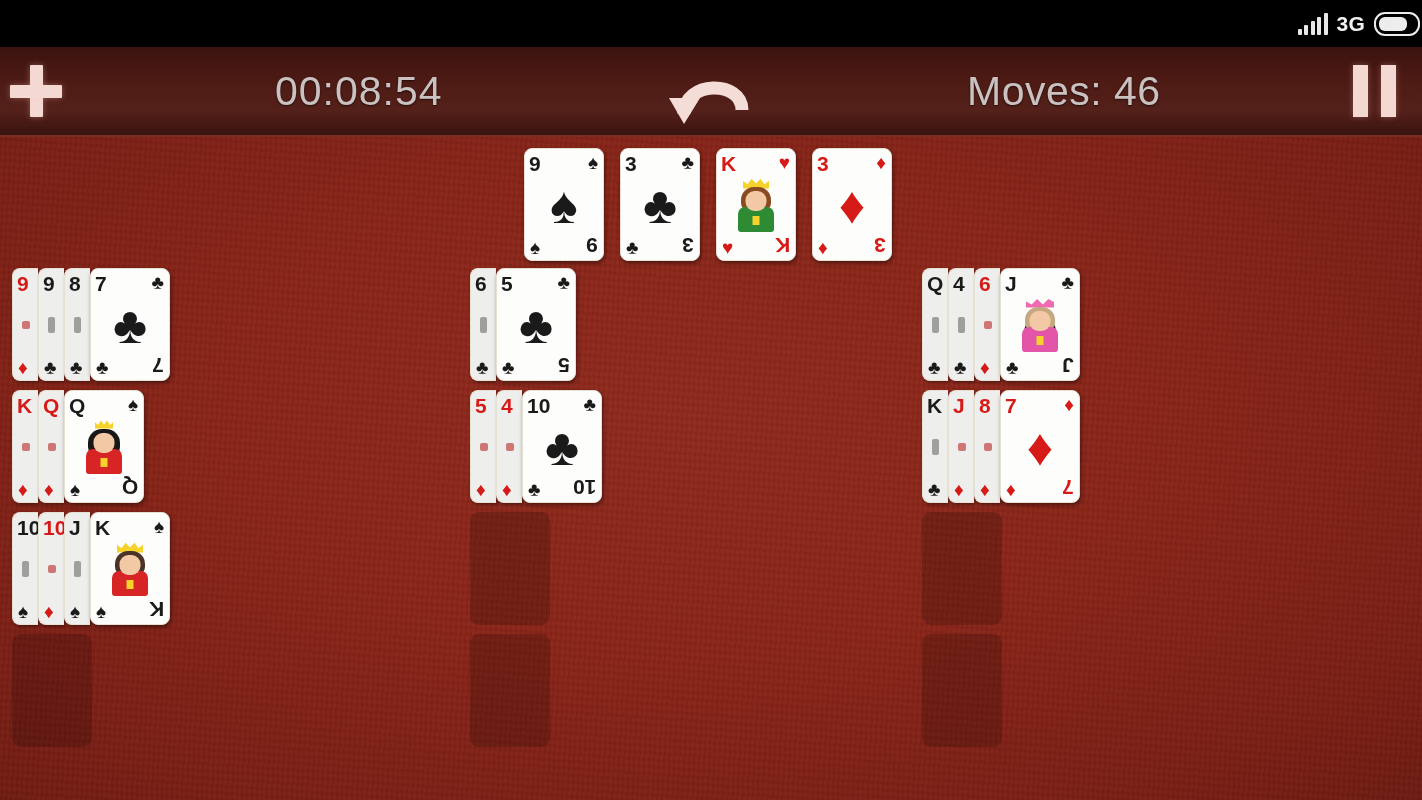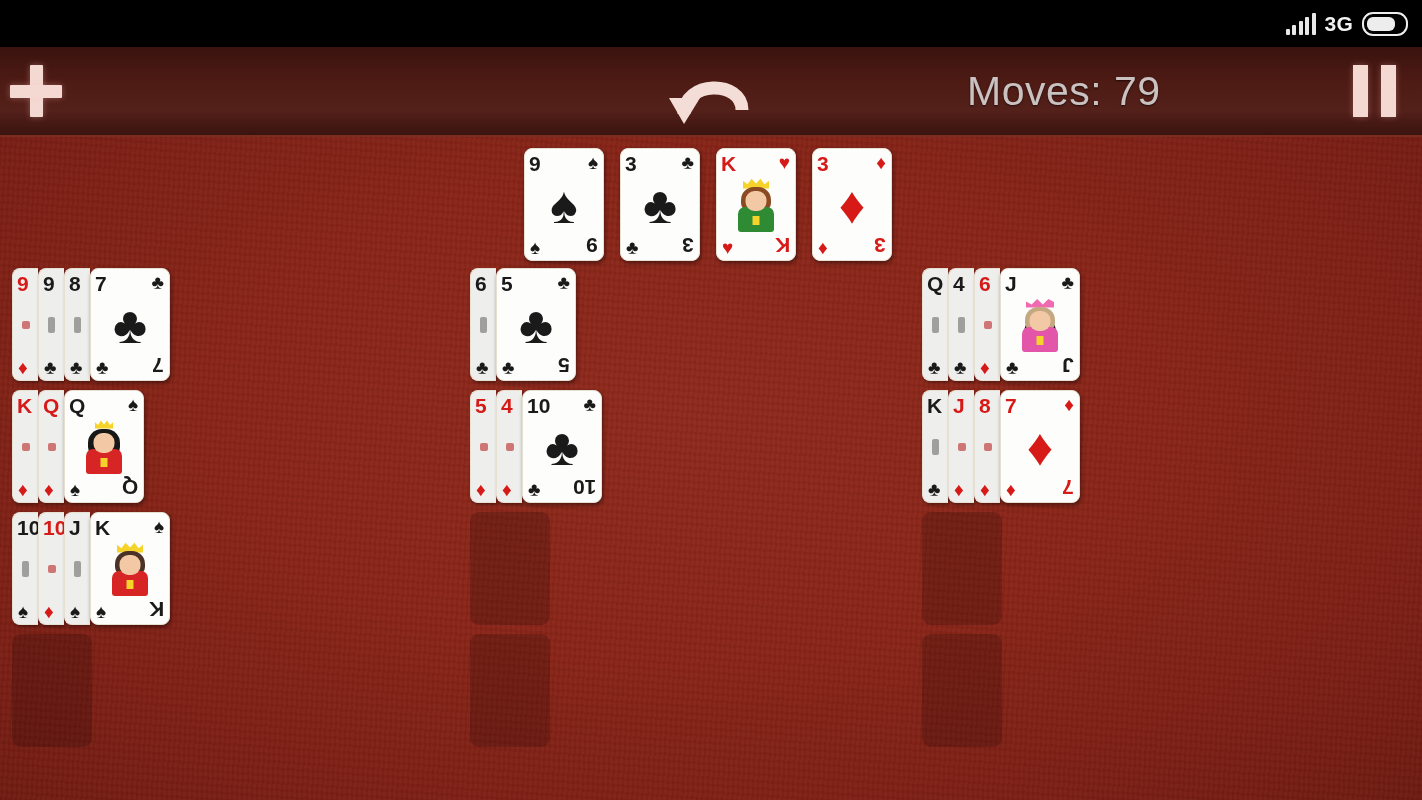--- a/index.html
+++ b/index.html
@@ -14,21 +14,21 @@
     width: 1422px; height: 800px;
     overflow: hidden;
   }
 
   
   .statusbar {
     position: absolute; left: 0; top: 0;
     width: 1422px; height: 47px;
     background: #000000;
     display: flex; align-items: center; justify-content: flex-end;
-    padding-right: 14px;
+    padding-right: 2px;
   }
   .sb-right { display: flex; align-items: center; gap: 9px; }
   .signal { display: flex; align-items: flex-end; gap: 2.5px; height: 22px; }
   .signal i { display: block; width: 4px; background: #e8e8e8; border-radius: 1px; }
   .signal i:nth-child(1) { height: 6px; }
   .signal i:nth-child(2) { height: 10px; }
   .signal i:nth-child(3) { height: 14px; }
   .signal i:nth-child(4) { height: 18px; }
   .signal i:nth-child(5) { height: 22px; }
   .net-label {
@@ -230,29 +230,30 @@
       <span class="net-label">3G</span>
       <span class="battery">
         <span class="lvl" style="width:78%"></span>
       </span>
     </div>
   </div>
 
   <div class="toolbar">
     <div class="tb-plus"></div>
 
+    <div class="tb-timer">00:08:54</div>
 
     <div class="tb-undo">
       <svg viewBox="0 0 100 66" width="100" height="66" aria-hidden="true">
         <path d="M20 56 C20 22, 78 22, 78 52" fill="none" stroke="#f3ddd6" stroke-width="13" stroke-linecap="butt"></path>
         <polygon points="20,66 5,40 36,40" fill="#f3ddd6"></polygon>
       </svg>
     </div>
 
-    <div class="tb-moves">Moves: 79</div>
+    <div class="tb-moves">Moves: 46</div>
 
     <div class="tb-pause">
       <span></span>
         <span></span>
     </div>
   </div>
 
   <div class="felt">
 
 

